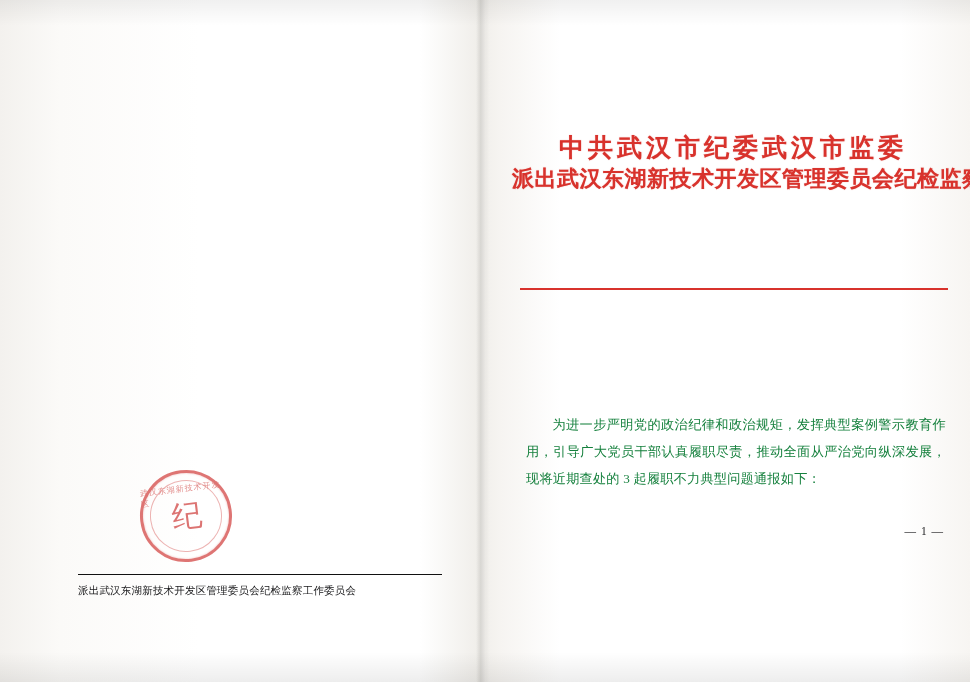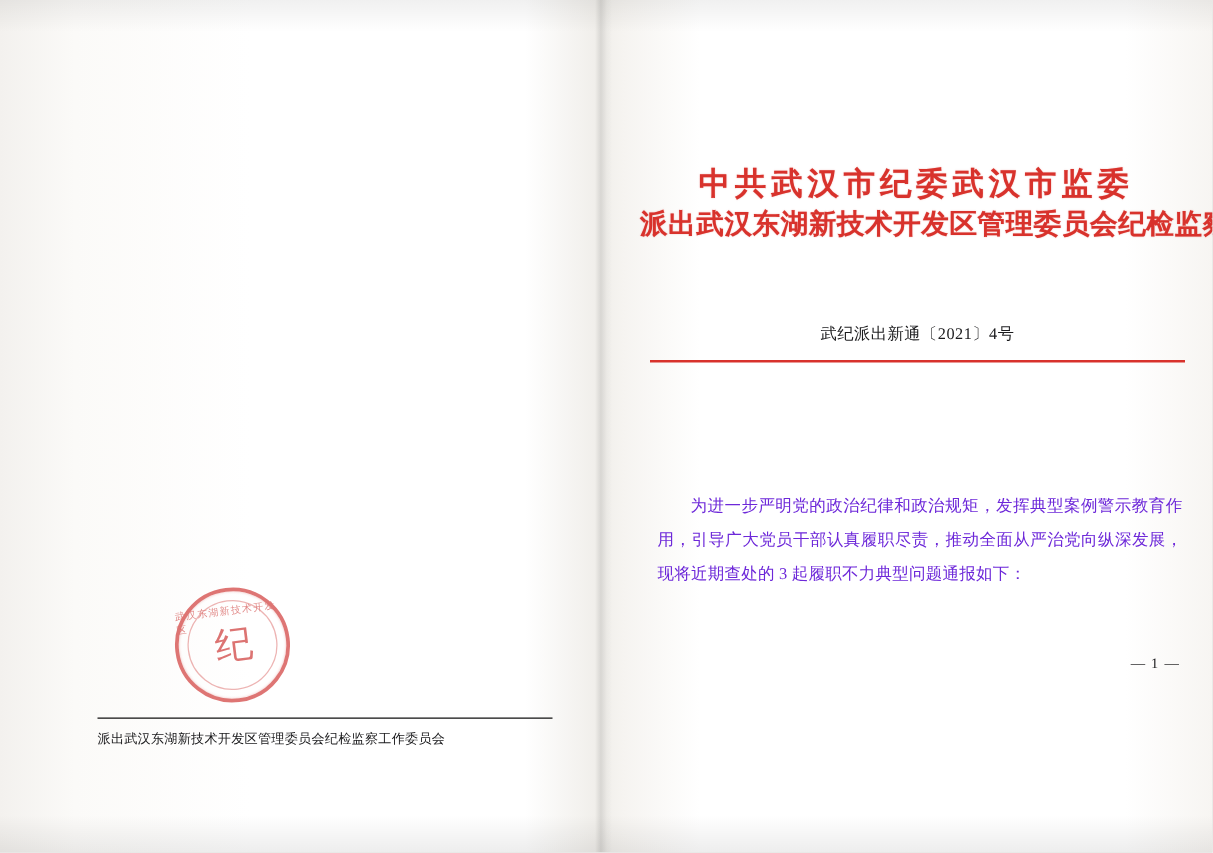--- a/index.html
+++ b/index.html
@@ -162,24 +162,24 @@
     font-size: 17px;
     font-weight: bold;
     line-height: 1.75;
     color: #111;
     letter-spacing: 0.6px;
   }
   .body-text {
     position: absolute;
     left: 36px;
     right: 24px;
-    top: 392px;
+    top: 412px;
     font-size: 13.2px;
     line-height: 2.04;
-    color: #6d28d9;
+    color: #15803d;
     text-align: justify;
     letter-spacing: 0.2px;
   }
   .body-text p {
     margin: 0;
     text-indent: 2em;
   }
   .body-text p.bold-lead {
     font-weight: bold;
   }
@@ -207,21 +207,20 @@
       <span>派出武汉东湖新技术开发区管理委员会纪检监察工作委员会</span>
     </div>
   </div>
 
   <div class="right-page">
     <div class="masthead">
       <div class="line1">中共武汉市纪委武汉市监委</div>
       <div class="line2">派出武汉东湖新技术开发区管理委员会纪检监察工作委员会</div>
     </div>
 
-    <div class="doc-number">武纪派出新通〔2021〕4号</div>
     <div class="red-rule"></div>
 
 
     <div class="body-text">
       <p>为进一步严明党的政治纪律和政治规矩，发挥典型案例警示教育作用，引导广大党员干部认真履职尽责，推动全面从严治党向纵深发展，现将近期查处的 3 起履职不力典型问题通报如下：</p>
 
     </div>
 
     <div class="page-number">— 1 —</div>
   </div>

